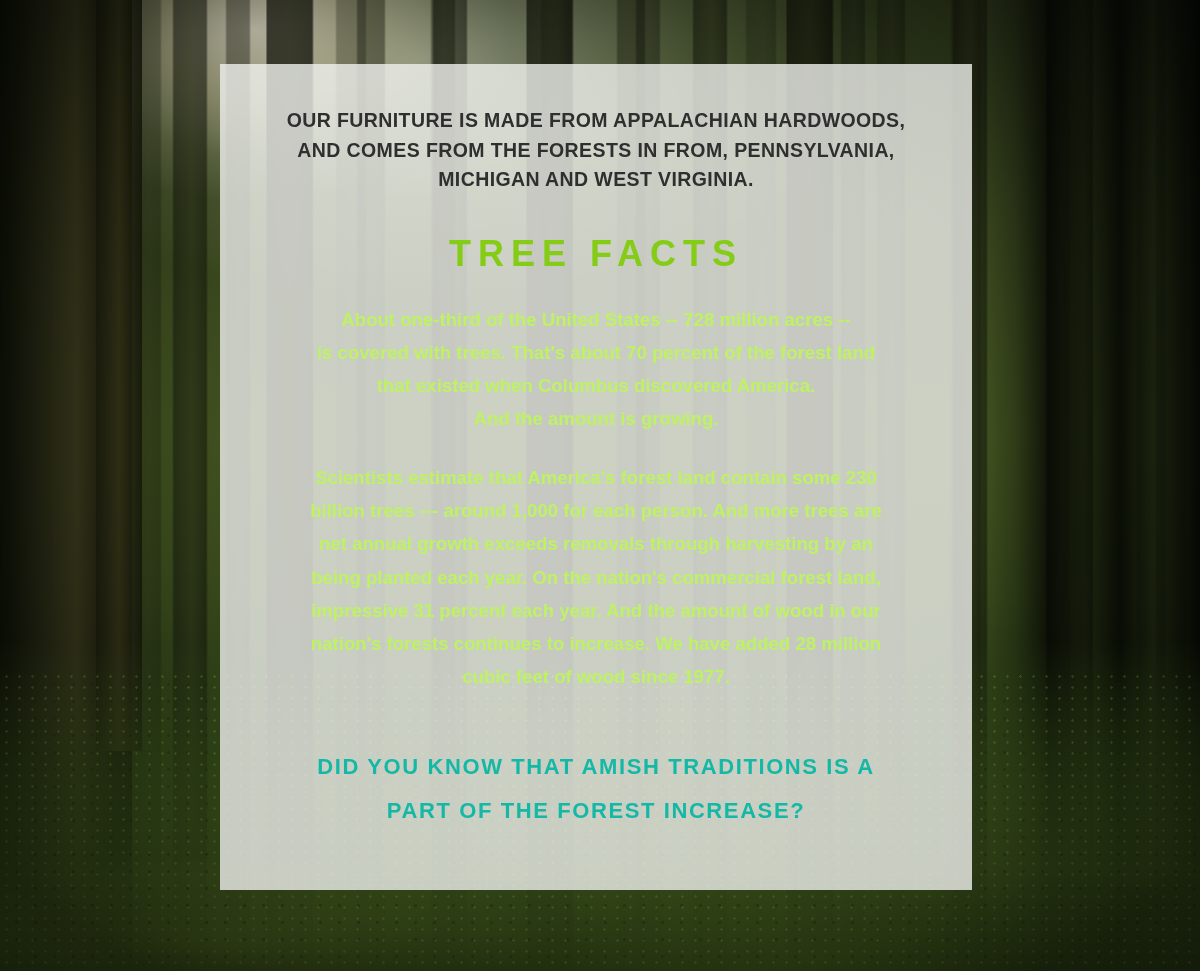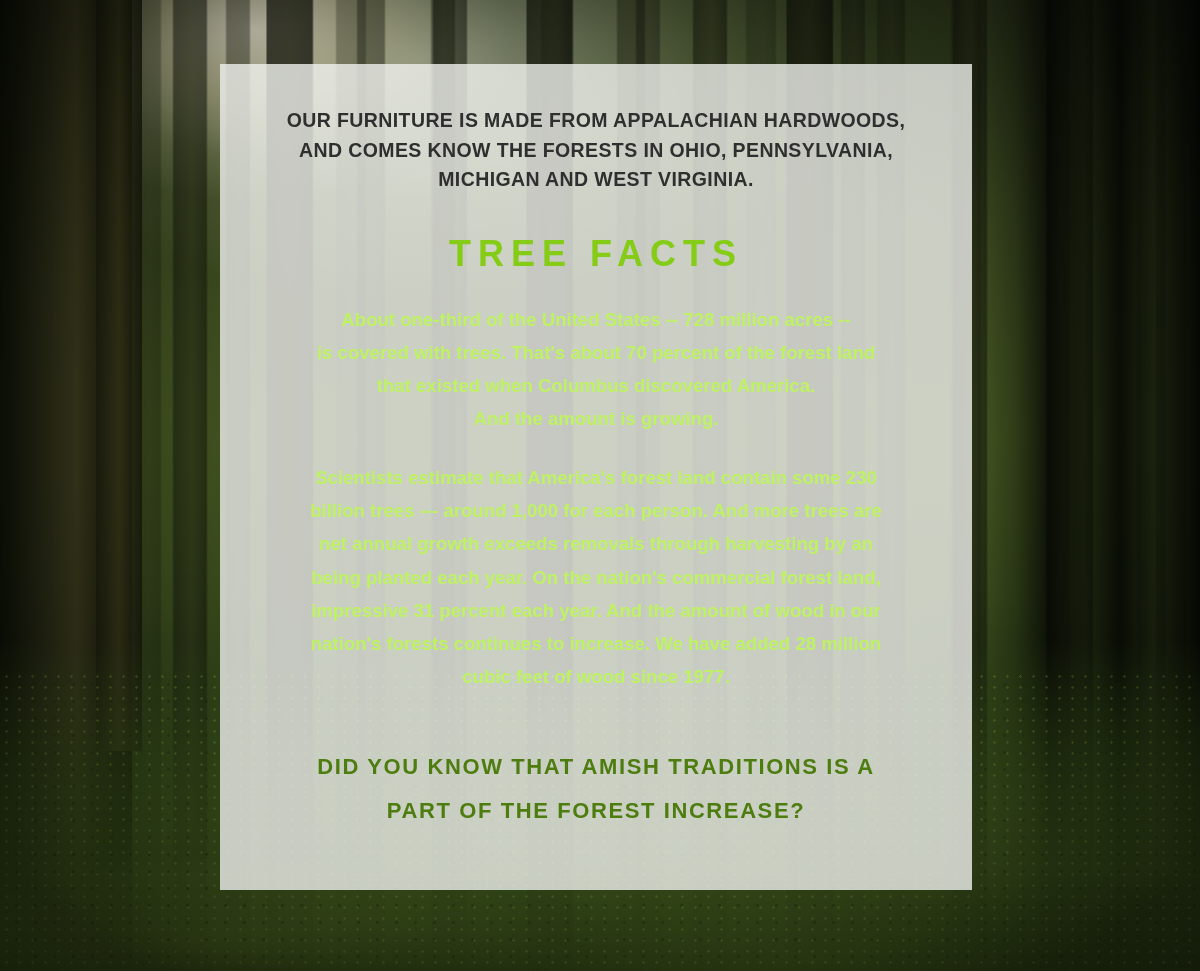--- a/index.html
+++ b/index.html
@@ -154,21 +154,21 @@
     line-height: 1.78;
     color: #bef264;
   }
   .body-block p { margin: 0; }
   .body-block .para-gap { height: 26px; }
   .footer {
     font-size: 22px;
     font-weight: bold;
     letter-spacing: 1.6px;
     line-height: 2.0;
-    color: #4d7c0f;
+    color: #14b8a6;
     margin-top: 52px;
   }
   .footer div { white-space: nowrap; }
 </style>
 </head>
 <body>
 
 <div class="scene">
 
   <div class="forest"></div>
@@ -178,21 +178,21 @@
   <div class="trunk-left2"></div>
   <div class="trunk-right"></div>
   <div class="ground"></div>
   <div class="ground-speckle"></div>
   <div class="vignette"></div>
 
   <div class="card">
 
     <div class="intro">
       <div>OUR FURNITURE IS MADE FROM APPALACHIAN HARDWOODS,</div>
-      <div>AND COMES KNOW THE FORESTS IN OHIO, PENNSYLVANIA,</div>
+      <div>AND COMES FROM THE FORESTS IN FROM, PENNSYLVANIA,</div>
       <div>MICHIGAN AND WEST VIRGINIA.</div>
     </div>
 
     <h1 class="headline">TREE FACTS</h1>
 
     <div class="body-block">
       <p>About one-third of the United States -- 728 million acres --</p>
       <p>is covered with trees.  That's about 70 percent of the forest land</p>
       <p>that existed when Columbus discovered America.</p>
       <p>And the amount is growing.</p>

